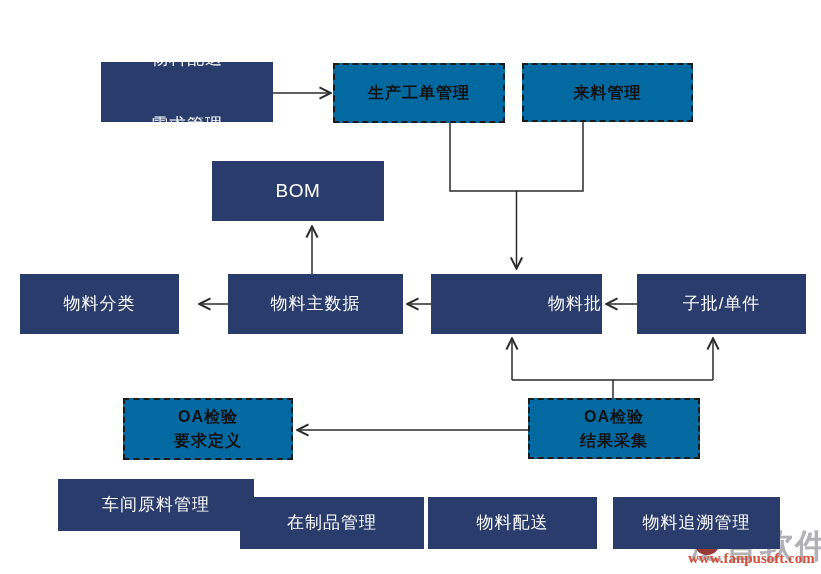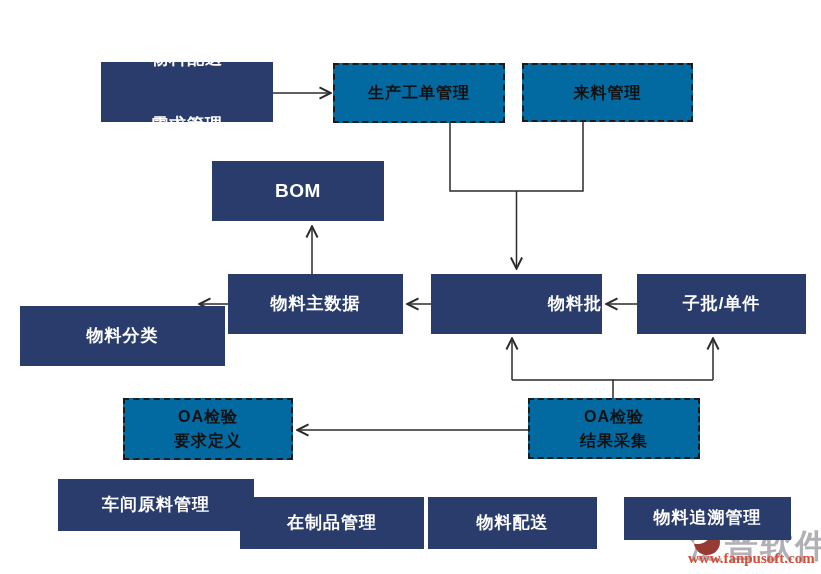--- a/index.html
+++ b/index.html
@@ -9,21 +9,21 @@
     font-family:"Liberation Sans","DejaVu Sans",sans-serif;
   }
   .node{
     position:absolute;display:flex;flex-direction:column;
     align-items:center;justify-content:center;text-align:center;
     box-sizing:border-box;z-index:2;
   }
   .node-solid{
     background:var(--node-fill,#2a3c6c);
     color:var(--node-text,#ffffff);
-    font-weight:bold;font-size:17px;line-height:1.45;letter-spacing:1px;gap:41px;
+    font-weight:normal;font-size:17px;line-height:1.45;letter-spacing:1px;gap:41px;
   }
   .node-dashed{
     background:#0369a1;
     border:2px dashed var(--dashed-border,#1b1b1b);
     color:var(--dashed-text,#111111);
     font-weight:bold;font-size:16px;line-height:1.5;letter-spacing:1px;
   }
   .node-bom{font-size:19px;letter-spacing:0.5px;}
   .connectors{position:absolute;left:0;top:0;z-index:1;}
   .watermark{position:absolute;z-index:0;}
@@ -92,21 +92,21 @@
 </div>
 
 <div class="node node-dashed" style="left:522px;top:63px;width:171px;height:59px;text-align:right;">
   <span>来料管理</span>
 </div>
 
 <div class="node node-solid node-bom" style="left:212px;top:161px;width:172px;height:60px;text-align:right;">
   <span>BOM</span>
 </div>
 
-<div class="node node-solid" style="left:20px;top:274px;width:205px;height:60px;margin-top:32px;">
+<div class="node node-solid" style="left:20px;top:274px;width:159px;height:60px;">
   <span>物料分类</span>
 </div>
 
 <div class="node node-solid" style="left:228px;top:274px;width:175px;height:60px;">
   <span>物料主数据</span>
 </div>
 
 <div class="node node-solid" style="left:431px;top:274px;width:171px;height:60px;align-items:flex-end;">
   <span>物料批</span>
 </div>
@@ -130,15 +130,15 @@
 </div>
 
 <div class="node node-solid" style="left:240px;top:497px;width:184px;height:52px;">
   <span>在制品管理</span>
 </div>
 
 <div class="node node-solid" style="left:428px;top:497px;width:169px;height:52px;">
   <span>物料配送</span>
 </div>
 
-<div class="node node-solid" style="left:613px;top:497px;width:167px;height:43px;margin-left:11px;">
+<div class="node node-solid" style="left:613px;top:497px;width:167px;height:52px;">
   <span>物料追溯管理</span>
 </div>
 
 </body></html>

